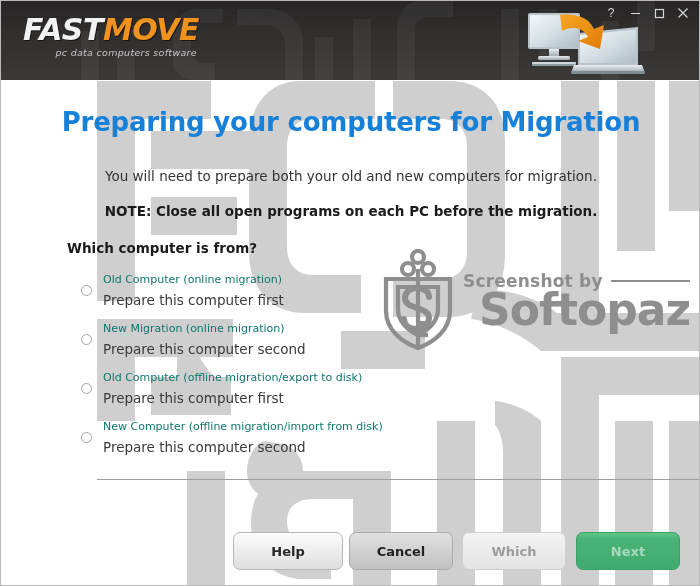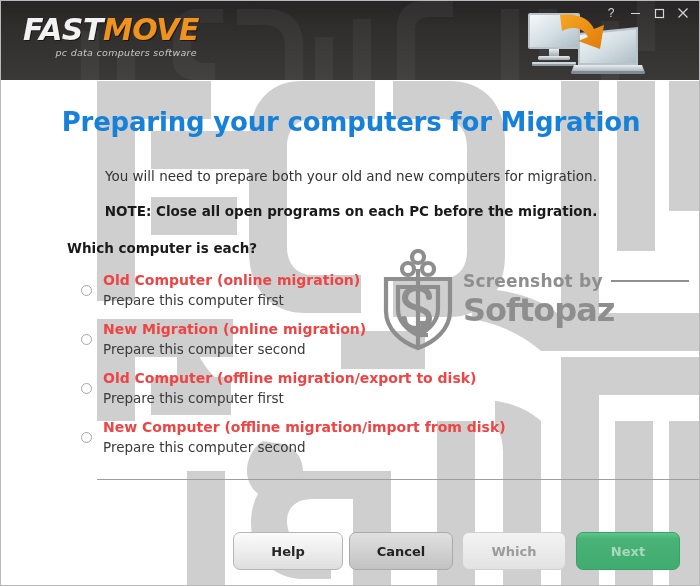--- a/index.html
+++ b/index.html
@@ -183,23 +183,23 @@
     width: 11px;
     height: 11px;
     border-radius: 50%;
     border: 1px solid #a6a6a6;
     background: #ffffff;
     box-sizing: border-box;
     cursor: pointer;
   }
   .opt-title {
     font-family: "DejaVu Sans", sans-serif;
-    font-size: 14px;
-    font-weight: bold;
-    color: #ef4444;
+    font-size: 11px;
+    font-weight: normal;
+    color: #0f766e;
     line-height: 20px;
     cursor: pointer;
   }
   .opt-sub {
     font-family: "DejaVu Sans", sans-serif;
     font-size: 13.5px;
     color: #3a3a3a;
     line-height: 20px;
   }
 
@@ -235,26 +235,27 @@
   }
   .sp-rule {
     flex: 1;
     height: 2px;
     background: #8e8e8e;
     margin-left: 8px;
     min-width: 78px;
   }
   .sp-line2 {
     font-family: "DejaVu Sans", sans-serif;
-    font-size: 32px;
+    font-size: 44px;
     font-weight: bold;
     color: #8e8e8e;
     letter-spacing: -1px;
     line-height: 42px;
     margin-top: -2px;
+    margin-left: 16px;
   }
 
   
   .footer {
     position: absolute;
     left: 0;
     top: 452px;
     width: 700px;
     height: 55px;
     z-index: 3;
@@ -430,21 +431,21 @@
         </svg>
       </div>
     </div>
   </div>
 
   <div class="content">
 
     <div class="page-title">Preparing your computers for Migration</div>
     <div class="intro-line">You will need to prepare both your old and new computers for migration.</div>
     <div class="note-line">NOTE: Close all open programs on each PC before the migration.</div>
-    <div class="question">Which computer is each?</div>
+    <div class="question">Which computer is from?</div>
 
     <div class="options">
 
       <div class="option-row">
         <span class="radio"></span>
         <div class="opt-title">Old Computer (online migration)</div>
         <div class="opt-sub">Prepare this computer first</div>
       </div>
 
       <div class="option-row">

